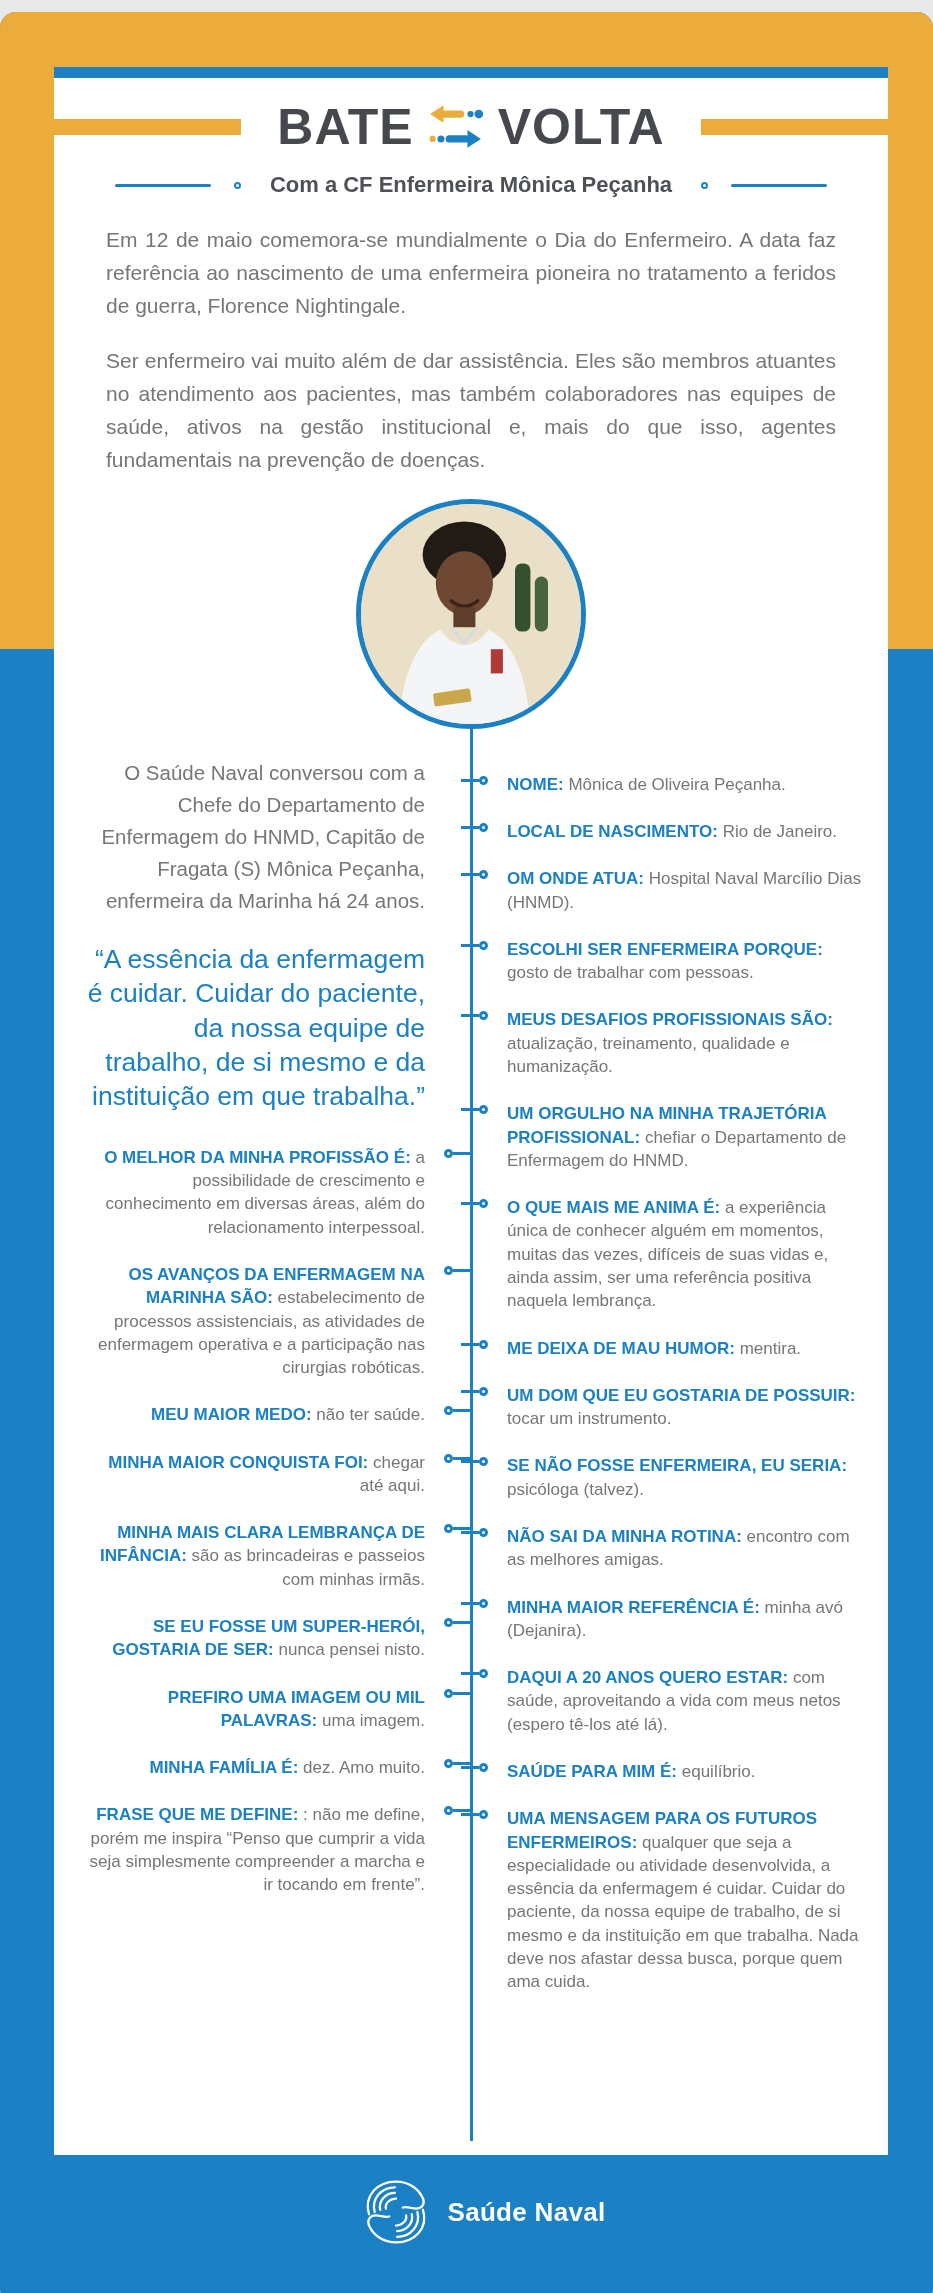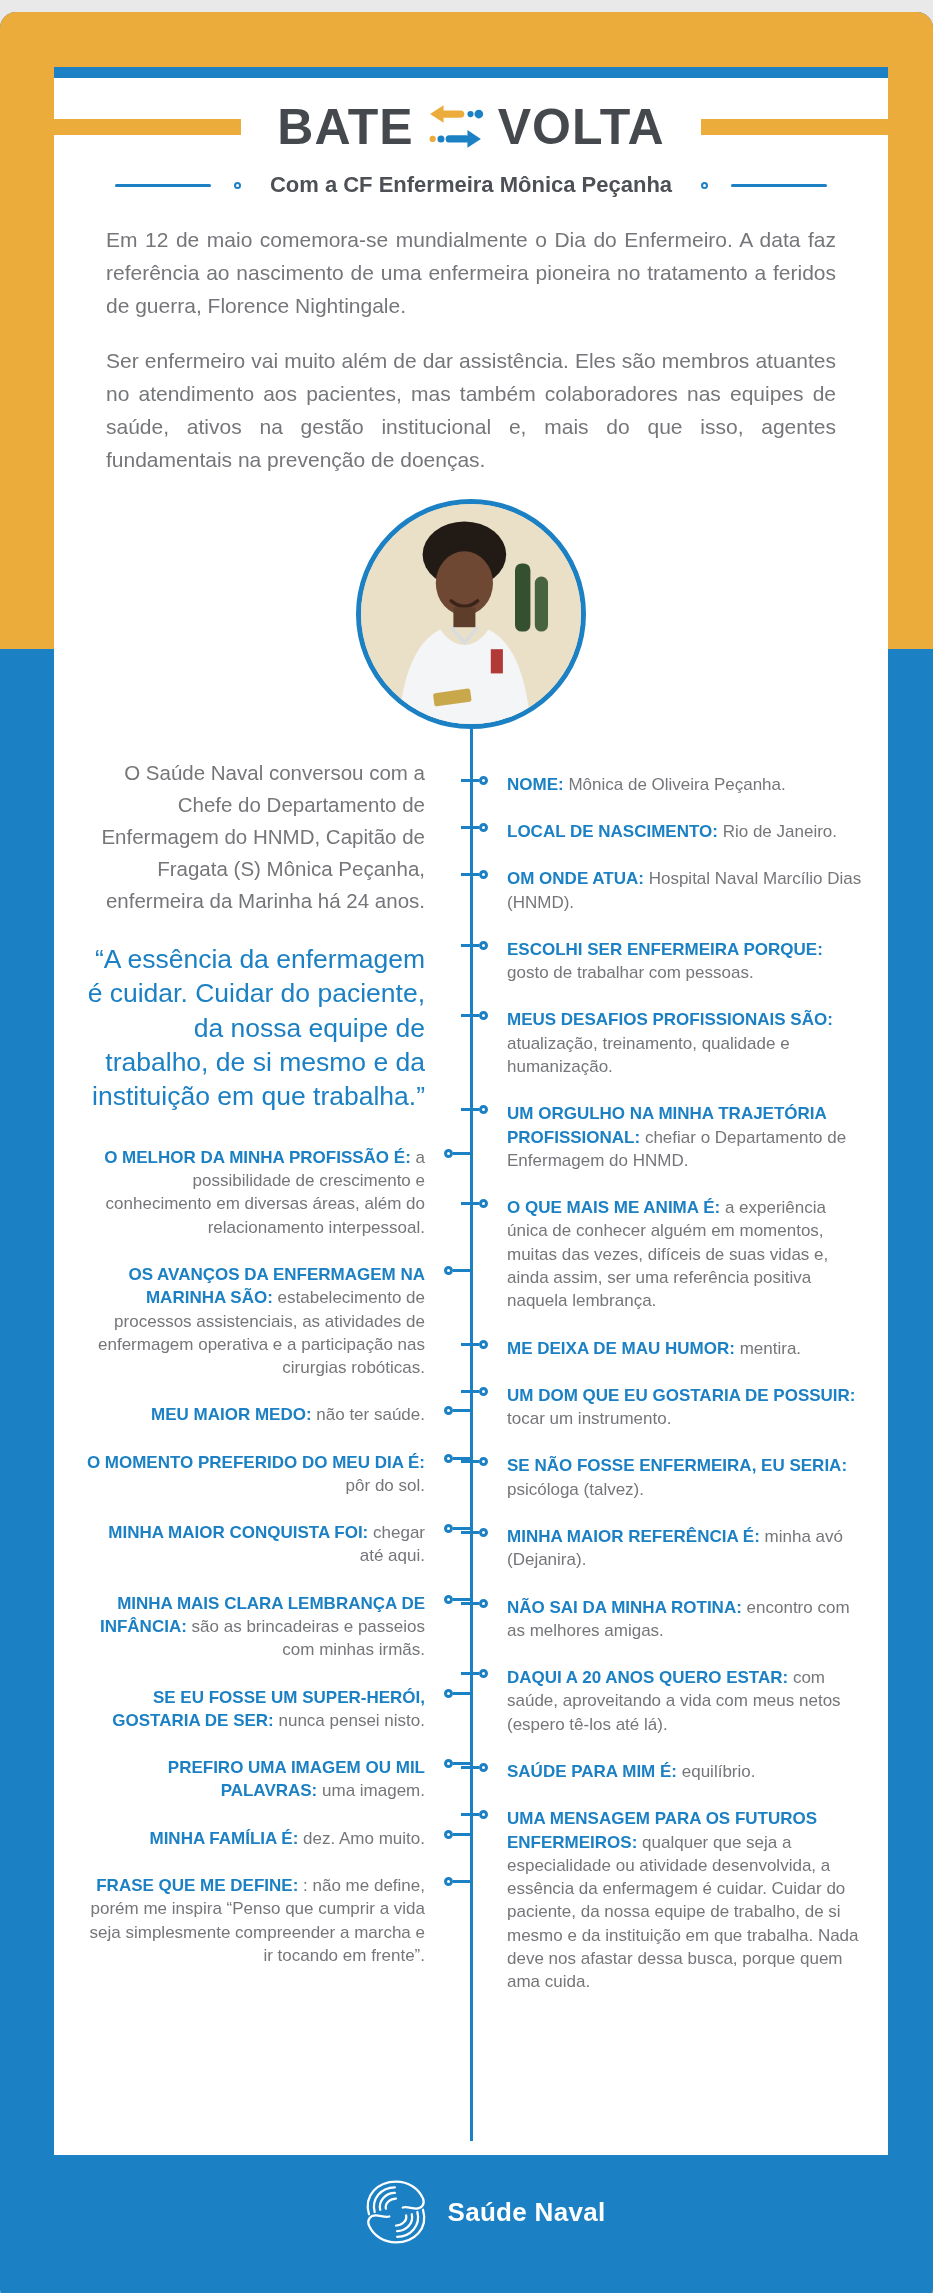--- a/index.html
+++ b/index.html
@@ -142,27 +142,20 @@
             </div>
 
             <div class="qa-item">
               <span class="connector">
                 <span class="circle"></span>
                 <span class="tick"></span>
               </span>
               <p class="qa-text"><span class="label">MEU MAIOR MEDO:</span> <span class="answer">não ter saúde.</span></p>
             </div>
 
-            <div class="qa-item">
-              <span class="connector">
-                <span class="circle"></span>
-                <span class="tick"></span>
-              </span>
-              <p class="qa-text"><span class="label">O MOMENTO PREFERIDO DO MEU DIA É:</span> <span class="answer">pôr do sol.</span></p>
-            </div>
 
             <div class="qa-item">
               <span class="connector">
                 <span class="circle"></span>
                 <span class="tick"></span>
               </span>
               <p class="qa-text"><span class="label">MINHA MAIOR CONQUISTA FOI:</span> <span class="answer">chegar até aqui.</span></p>
             </div>
 
             <div class="qa-item">
@@ -287,29 +280,29 @@
                 <span class="circle"></span>
               </span>
               <p class="qa-text"><span class="label">SE NÃO FOSSE ENFERMEIRA, EU SERIA:</span> <span class="answer">psicóloga (talvez).</span></p>
             </div>
 
             <div class="qa-item">
               <span class="connector">
                 <span class="tick"></span>
                 <span class="circle"></span>
               </span>
+              <p class="qa-text"><span class="label">NÃO SAI DA MINHA ROTINA:</span> <span class="answer">encontro com as melhores amigas.</span></p>
+            </div>
+
+            <div class="qa-item">
+              <span class="connector">
+                <span class="tick"></span>
+                <span class="circle"></span>
+              </span>
               <p class="qa-text"><span class="label">MINHA MAIOR REFERÊNCIA É:</span> <span class="answer">minha avó (Dejanira).</span></p>
-            </div>
-
-            <div class="qa-item">
-              <span class="connector">
-                <span class="tick"></span>
-                <span class="circle"></span>
-              </span>
-              <p class="qa-text"><span class="label">NÃO SAI DA MINHA ROTINA:</span> <span class="answer">encontro com as melhores amigas.</span></p>
             </div>
 
             <div class="qa-item">
               <span class="connector">
                 <span class="tick"></span>
                 <span class="circle"></span>
               </span>
               <p class="qa-text"><span class="label">DAQUI A 20 ANOS QUERO ESTAR:</span> <span class="answer">com saúde, aproveitando a vida com meus netos (espero tê-los até lá).</span></p>
             </div>
 

